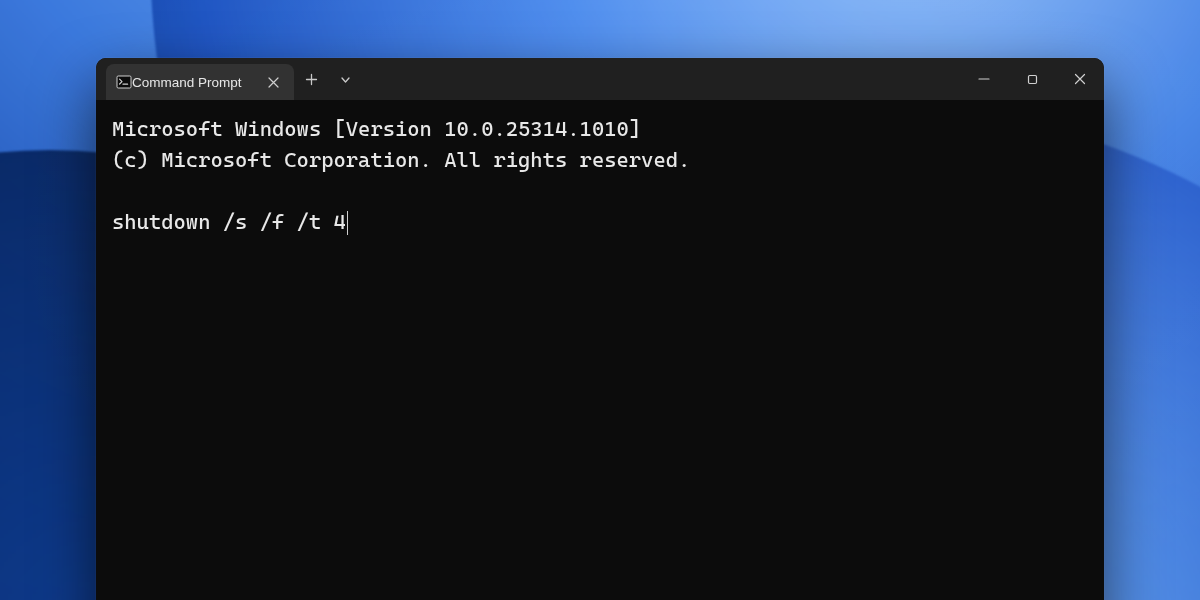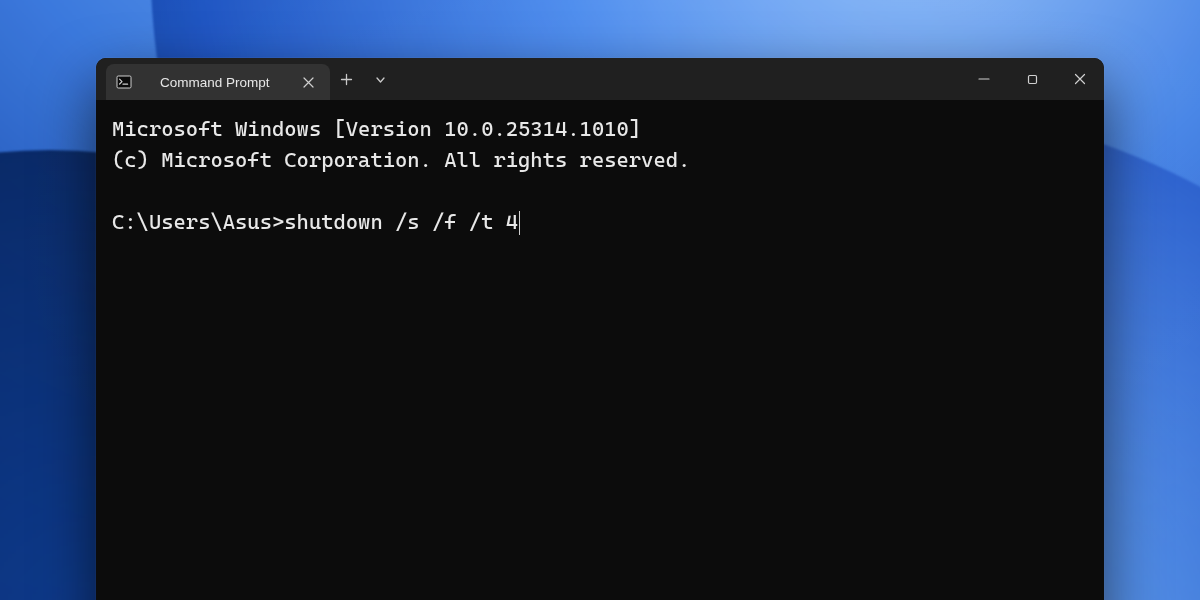--- a/index.html
+++ b/index.html
@@ -83,21 +83,21 @@
   .tabstrip {
     display: flex;
     align-items: stretch;
     height: 100%;
     padding-left: 10px;
     flex: 0 0 auto;
   }
   .tab {
     display: flex;
     align-items: center;
-    gap: 28px;
+    gap: 0;
     padding: 0 10px 0 10px;
     margin-top: 6px;
     height: 36px;
     min-width: 168px;
     background: #323232;
     border-radius: 8px 8px 0 0;
     color: #e6e6e6;
     font-size: 13.5px;
     position: relative;
   }
@@ -217,15 +217,15 @@
         <svg class="ico" width="12" height="12" viewBox="0 0 12 12">
           <path d="M1.5 1.5 L10.5 10.5 M10.5 1.5 L1.5 10.5" stroke="currentColor" stroke-width="1.2" stroke-linecap="round"></path>
         </svg>
       </div>
     </div>
   </div>
 
   <div class="console"><span>Microsoft Windows [Version 10.0.25314.1010]</span>
 <span>(c) Microsoft Corporation. All rights reserved.</span>
 <span></span>
-<span class="prompt-line"><span>C:\Users\Asus&gt;</span><span>shutdown /s /f /t 4</span><span class="caret"></span></span></div>
+<span class="prompt-line"><span>shutdown /s /f /t 4</span><span class="caret"></span></span></div>
 
 </div>
 
 </body></html>

